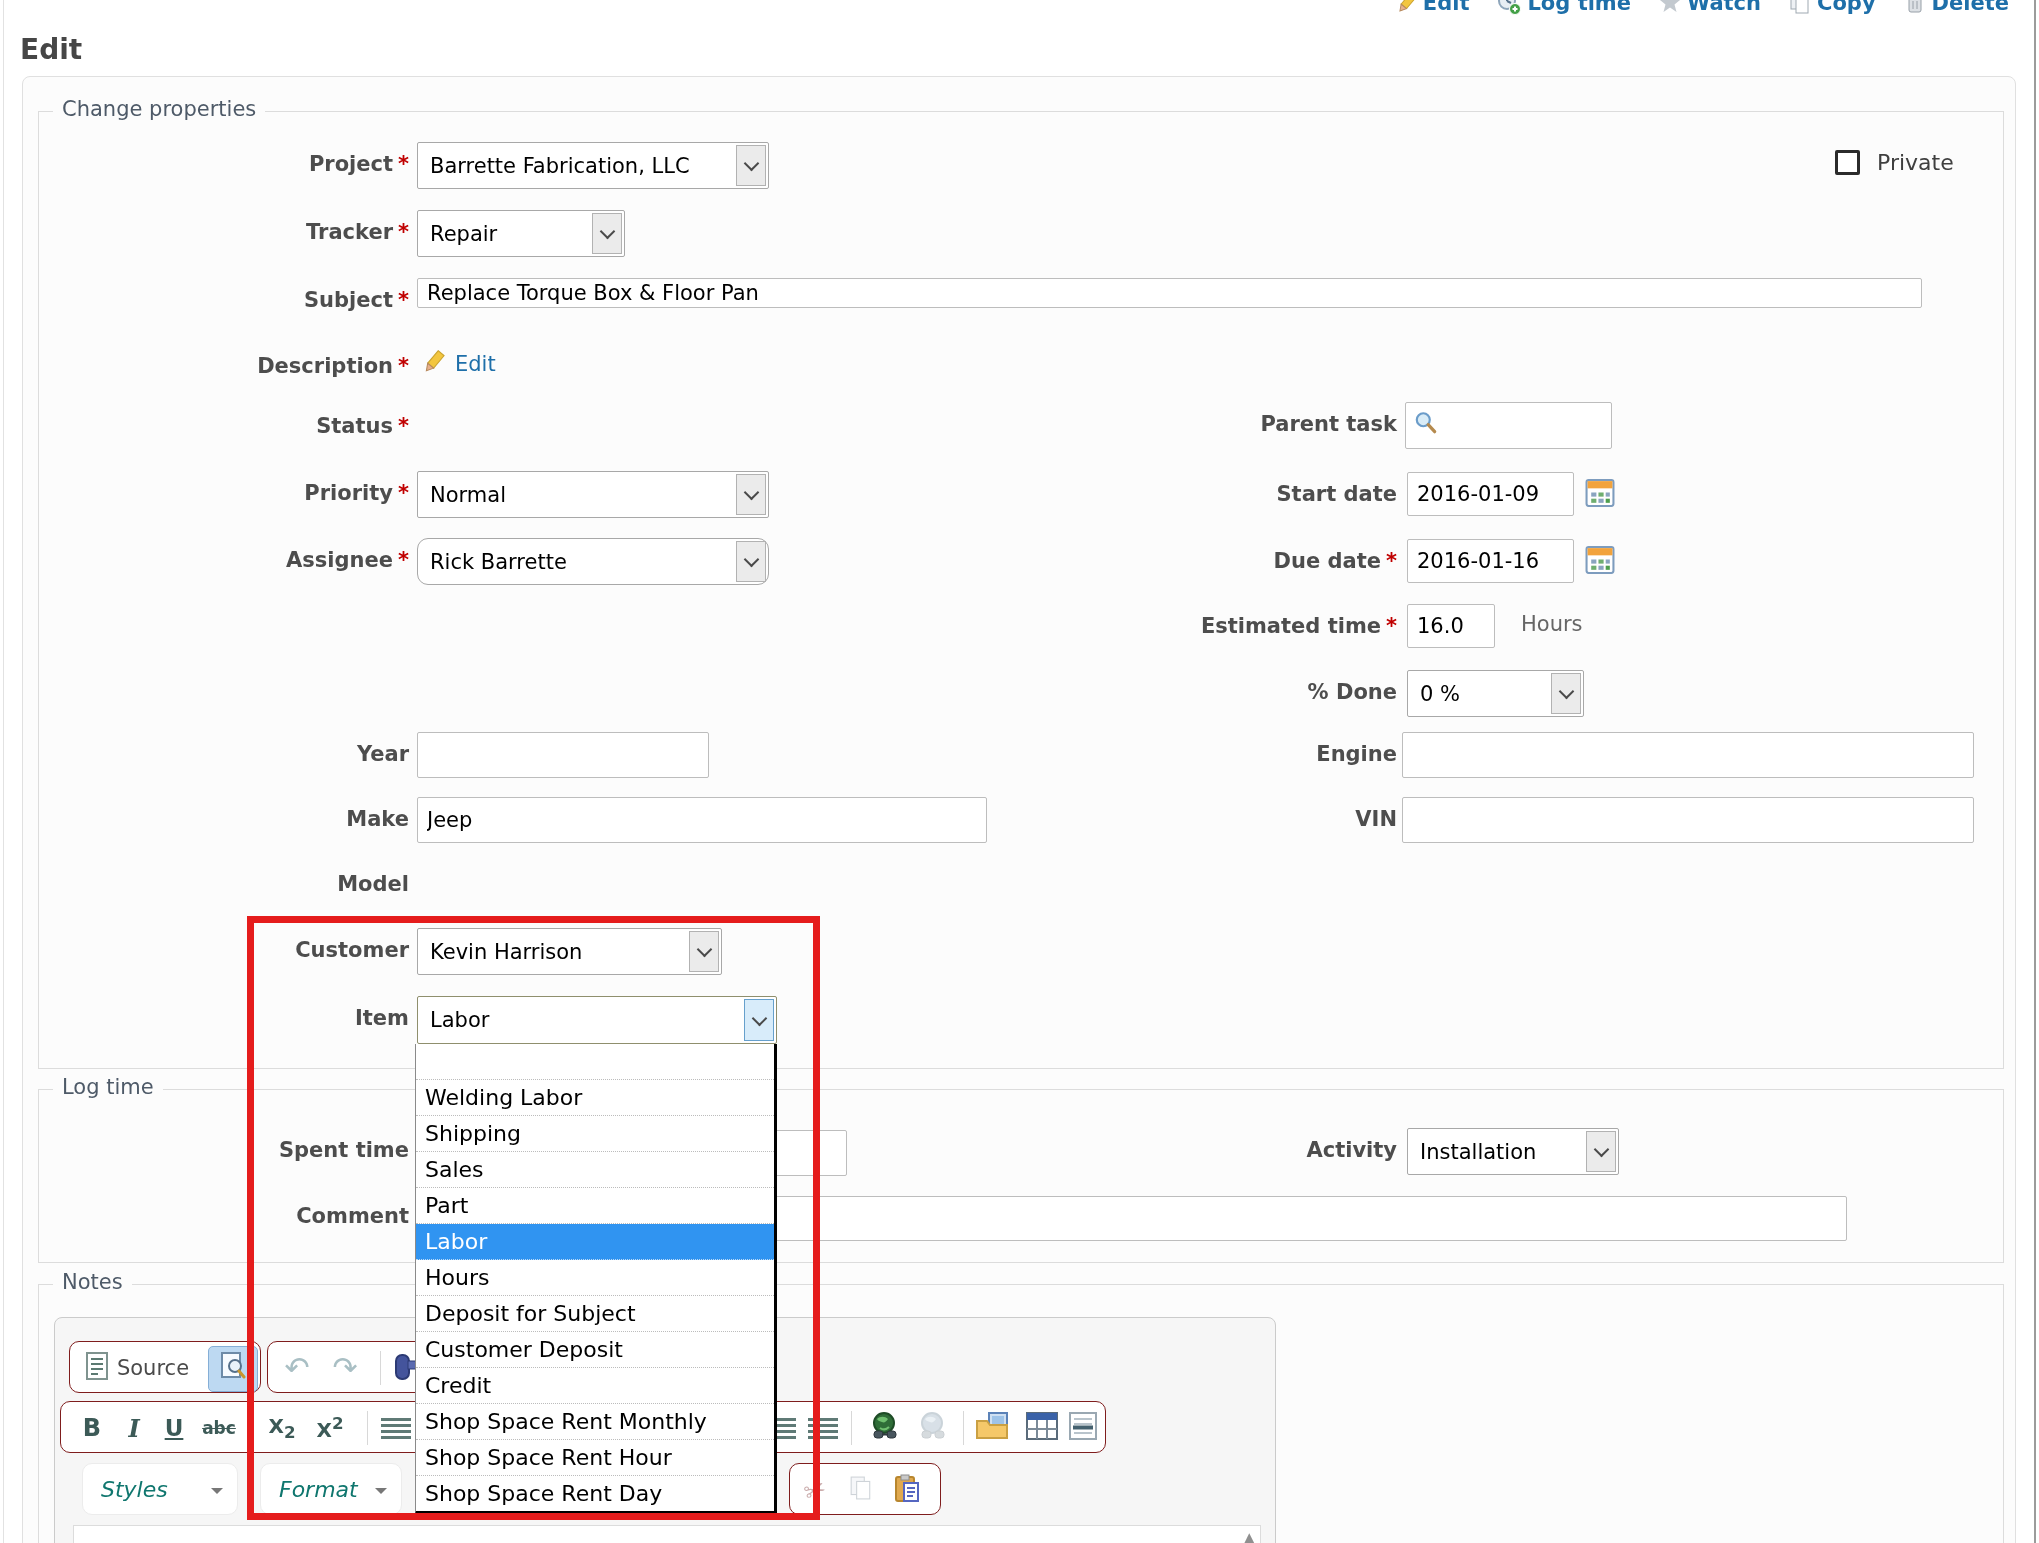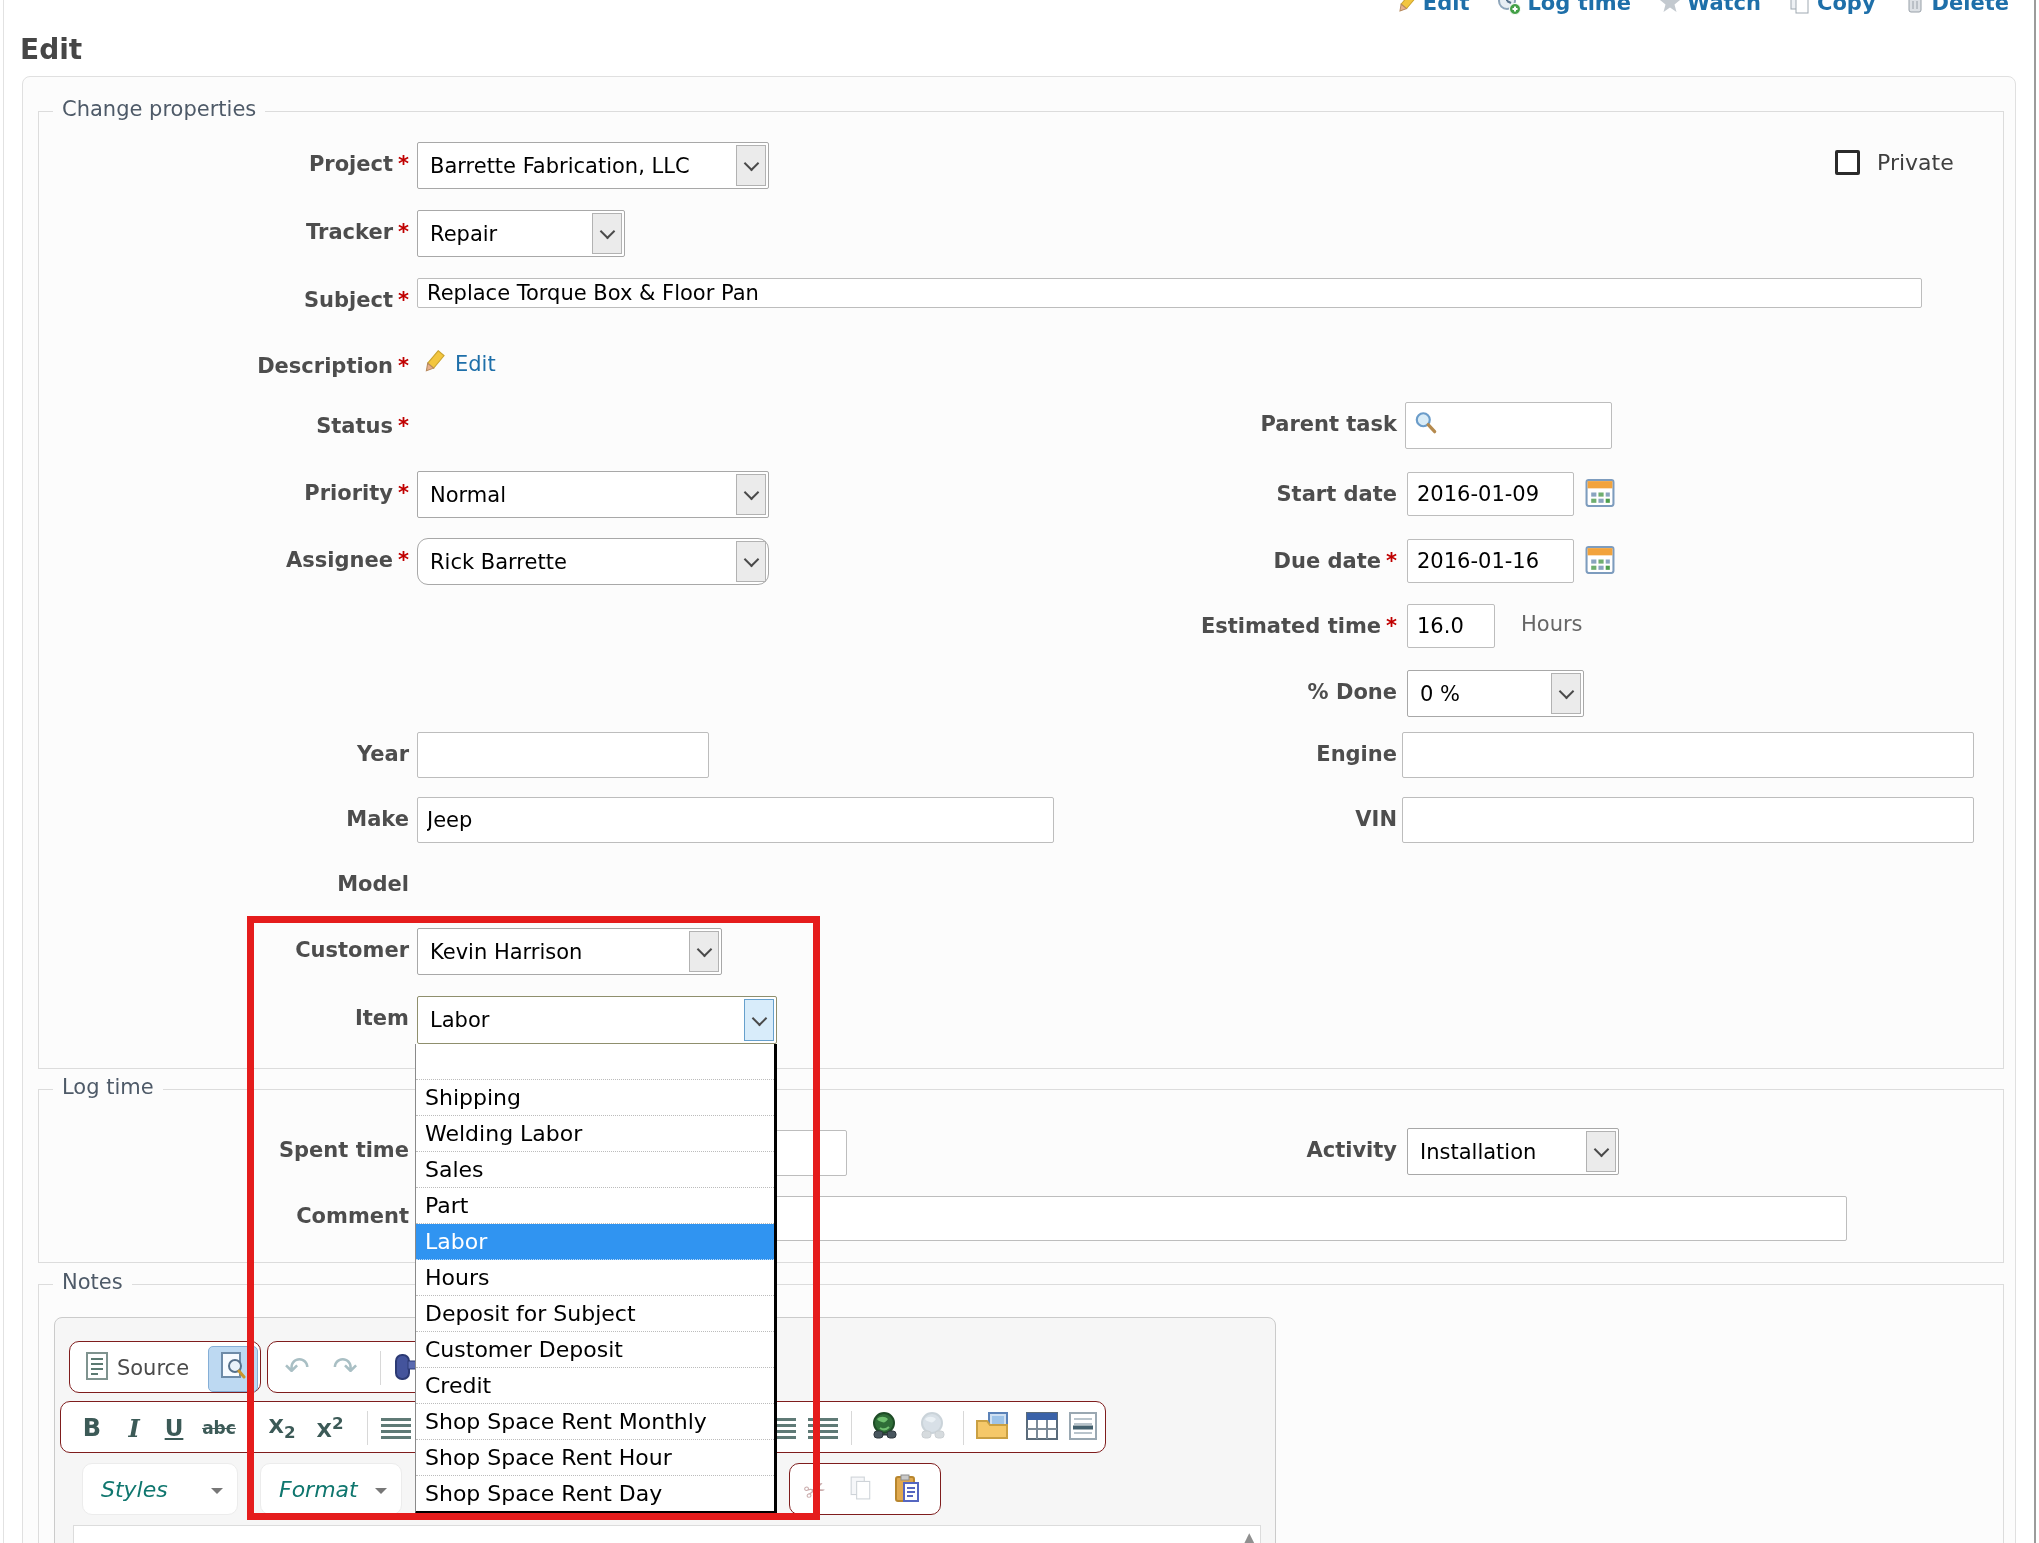--- a/index.html
+++ b/index.html
@@ -230,21 +230,21 @@
           <i class="chev"></i>
         </span>
     </div>
 
     <div class="lbl" style="top:630px;"><span>Year</span></div>
     <input class="input" style="left: 378px; top: 620px; width: 292px; height: 46px;" value="">
     <div class="rlbl" style="top:630px;"><span>Engine</span></div>
     <input class="input" style="left: 1363px; top: 620px; width: 572px; height: 46px;" value="">
 
     <div class="lbl" style="top:695px;"><span>Make</span></div>
-    <input class="input" style="left: 378px; top: 685px; width: 637px; height: 46px;" value="Jeep">
+    <input class="input" style="left: 378px; top: 685px; width: 570px; height: 46px;" value="Jeep">
     <div class="rlbl" style="top:695px;"><span>VIN</span></div>
     <input class="input" style="left: 1363px; top: 685px; width: 572px; height: 46px;" value="">
 
     <div class="lbl" style="top:760px;"><span>Model</span></div>
 
     <div class="lbl" style="top:826px;"><span>Customer</span></div>
     <div class="sel" style="left:378px;top:816px;width:305px;height:47px;">
       <span class="sel-txt">Kevin Harrison</span>
       <span class="sel-btn">
           <i class="chev"></i>
@@ -430,22 +430,22 @@
 
       <div class="ed-content">
         <span class="scroll-up">▲</span>
       </div>
     </div>
   </div>
 </div>
 
 <div class="dd">
   <div class="opt"></div>
+  <div class="opt">Welding Labor</div>
   <div class="opt">Shipping</div>
-  <div class="opt">Welding Labor</div>
   <div class="opt">Sales</div>
   <div class="opt">Part</div>
   <div class="opt sel-opt">Labor</div>
   <div class="opt">Hours</div>
   <div class="opt">Deposit for Subject</div>
   <div class="opt">Customer Deposit</div>
   <div class="opt">Credit</div>
   <div class="opt">Shop Space Rent Monthly</div>
   <div class="opt">Shop Space Rent Hour</div>
   <div class="opt" style="border-bottom:none;">Shop Space Rent Day</div>

